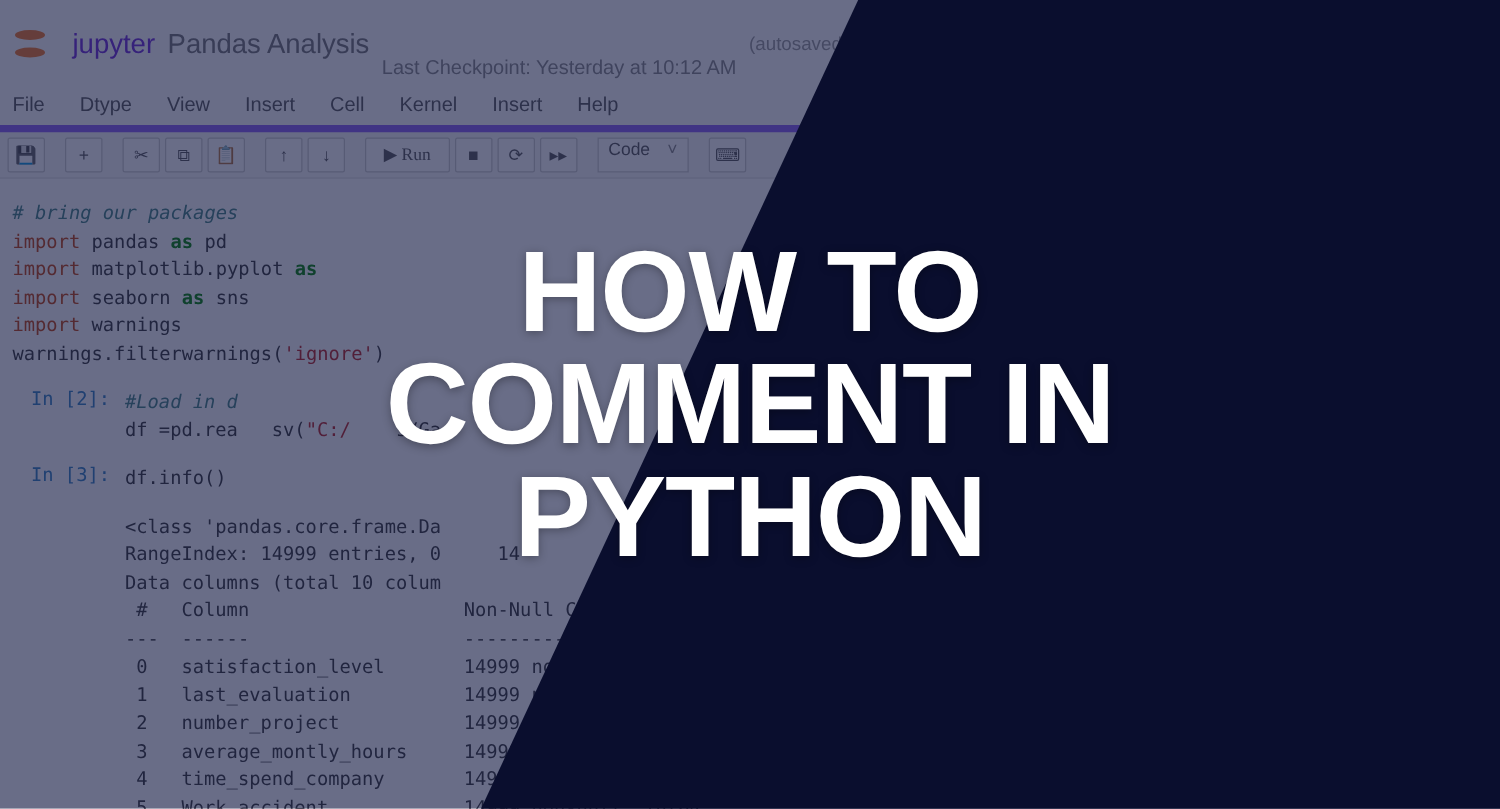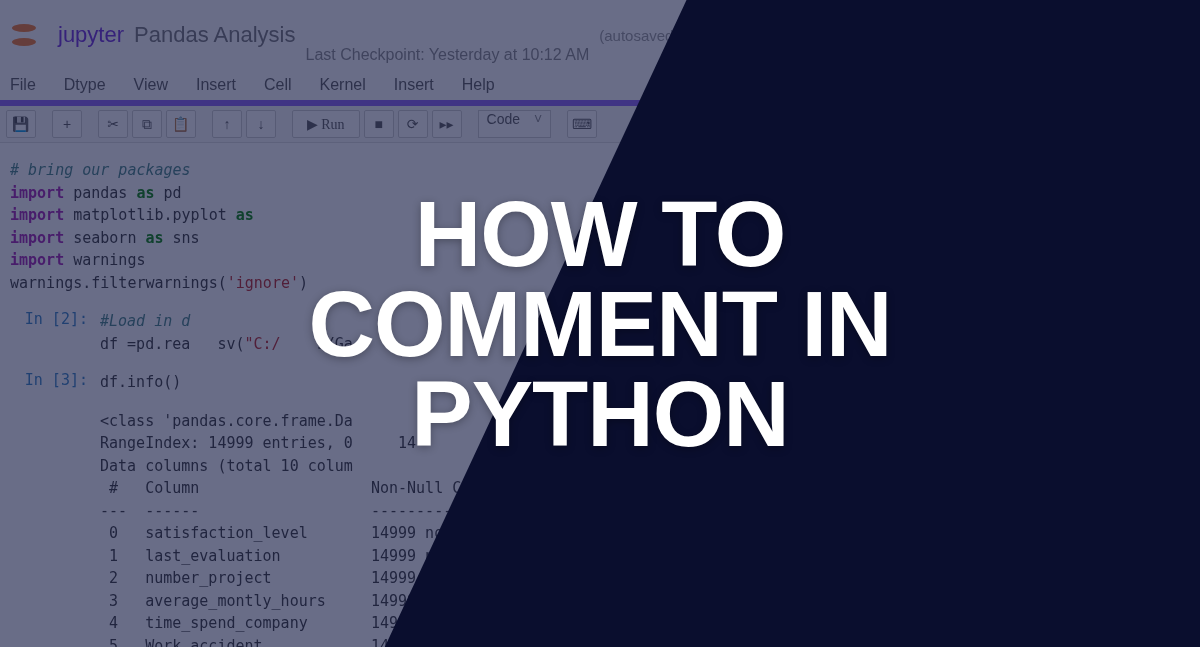--- a/index.html
+++ b/index.html
@@ -160,21 +160,21 @@
   flex-shrink: 0;
 }
 .code {
   font-family: Menlo, Consolas, monospace;
   font-size: 15px;
   line-height: 1.5;
   white-space: pre;
   color: #333;
 }
 .cm-comment { color: #408080; font-style: italic; }
-.cm-keyword { color: #a21caf; font-weight: bold; }
+.cm-keyword { color: #c2410c; font-weight: normal; }
 .cm-module { color: #333; }
 .cm-as { color: #008000; font-weight: bold; }
 .cm-string { color: #ba2121; }
 .output {
   display: flex;
   padding: 4px 10px 4px 100px;
 }
 .output-text {
   font-family: Menlo, Consolas, monospace;
   font-size: 15px;

